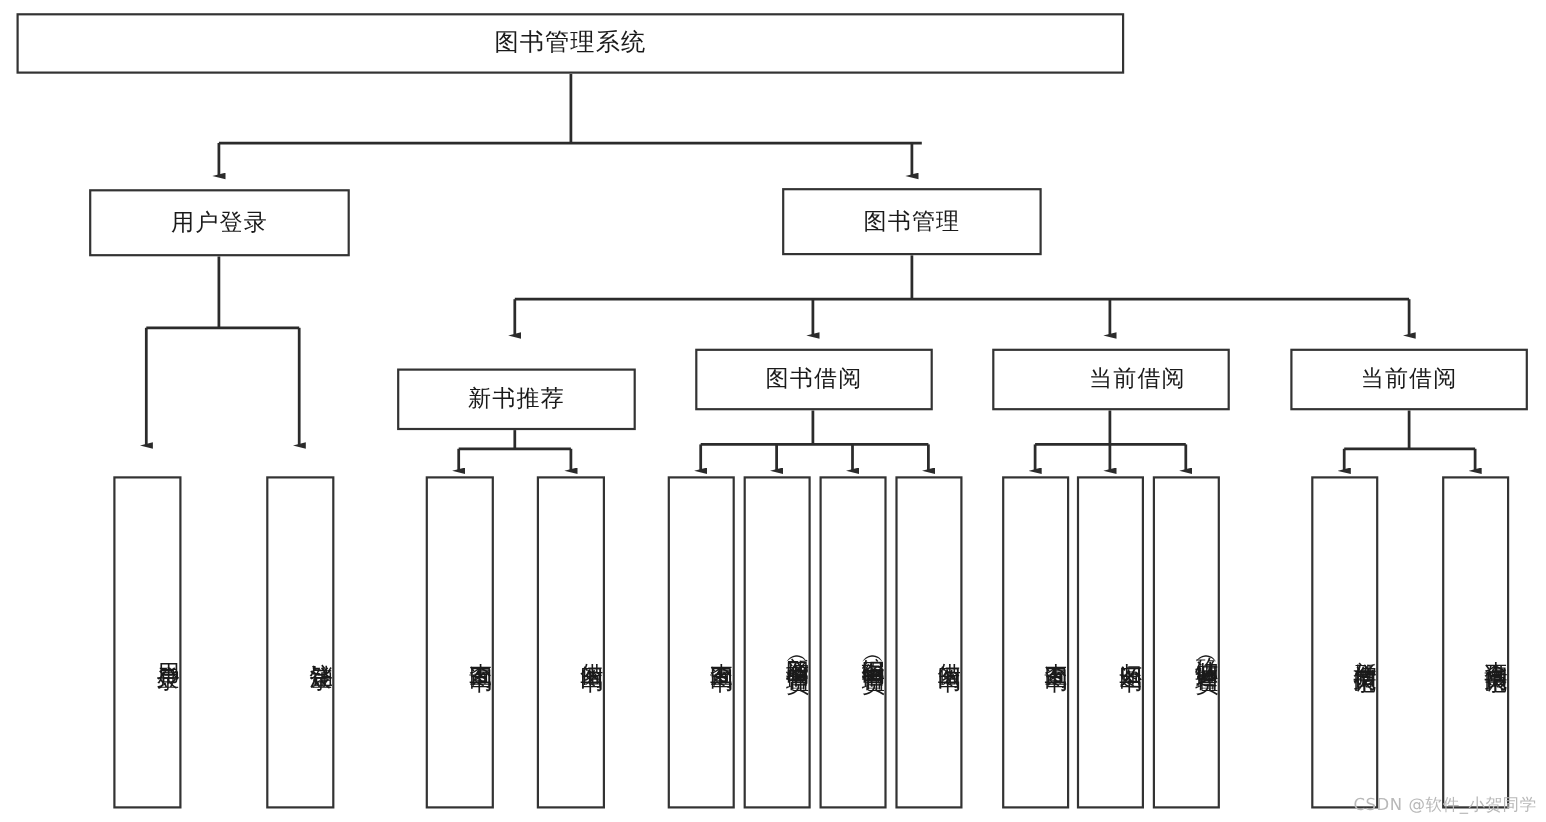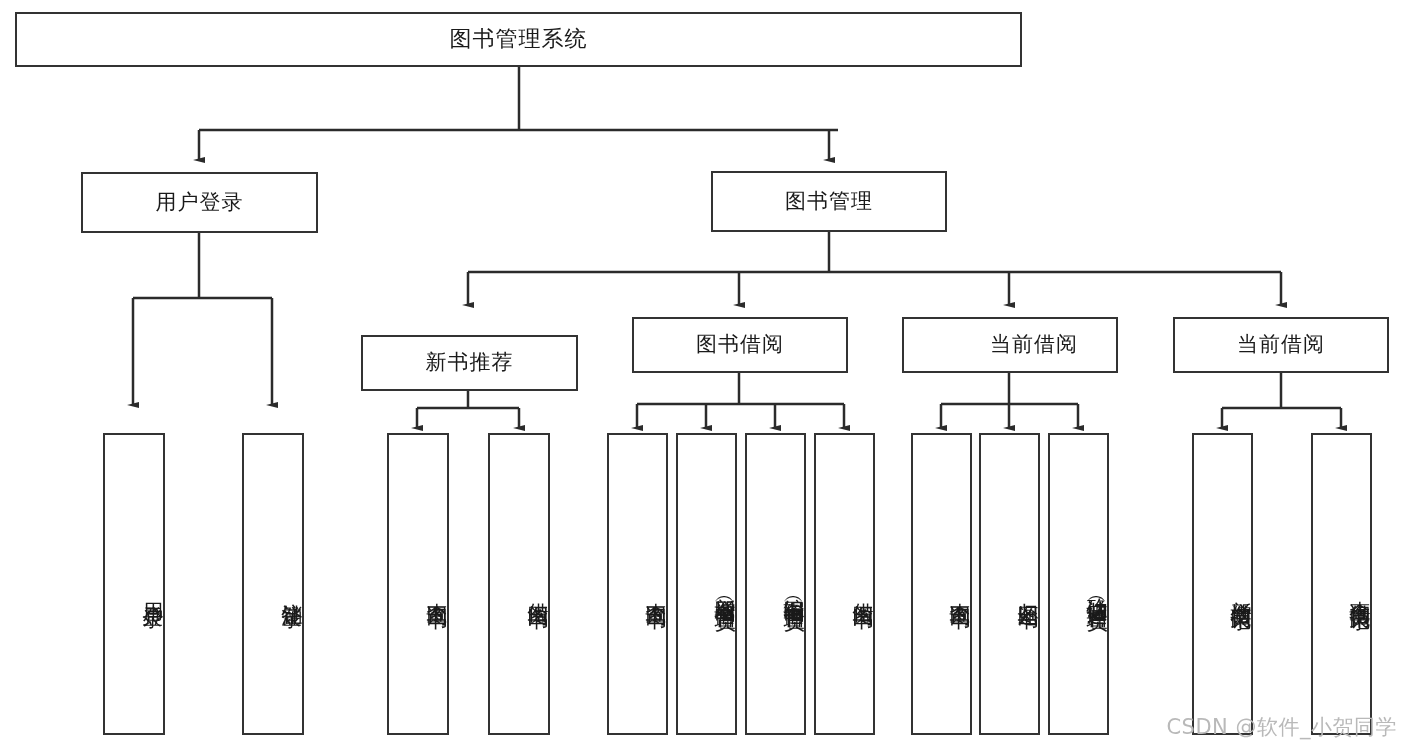--- a/index.html
+++ b/index.html
@@ -55,21 +55,21 @@
   .node.vert .vtext {
     writing-mode: vertical-rl;
     text-orientation: upright;
     white-space: nowrap;
     line-height: 1;
   }
   .watermark {
     position: absolute;
     right: 8px;
     bottom: 6px;
-    font-size: 21px;
+    font-size: 15px;
     color: #b9b9b9;
     white-space: nowrap;
     letter-spacing: 0.5px;
   }
 </style>
 </head>
 <body>
 
 <div id="canvas">
 

